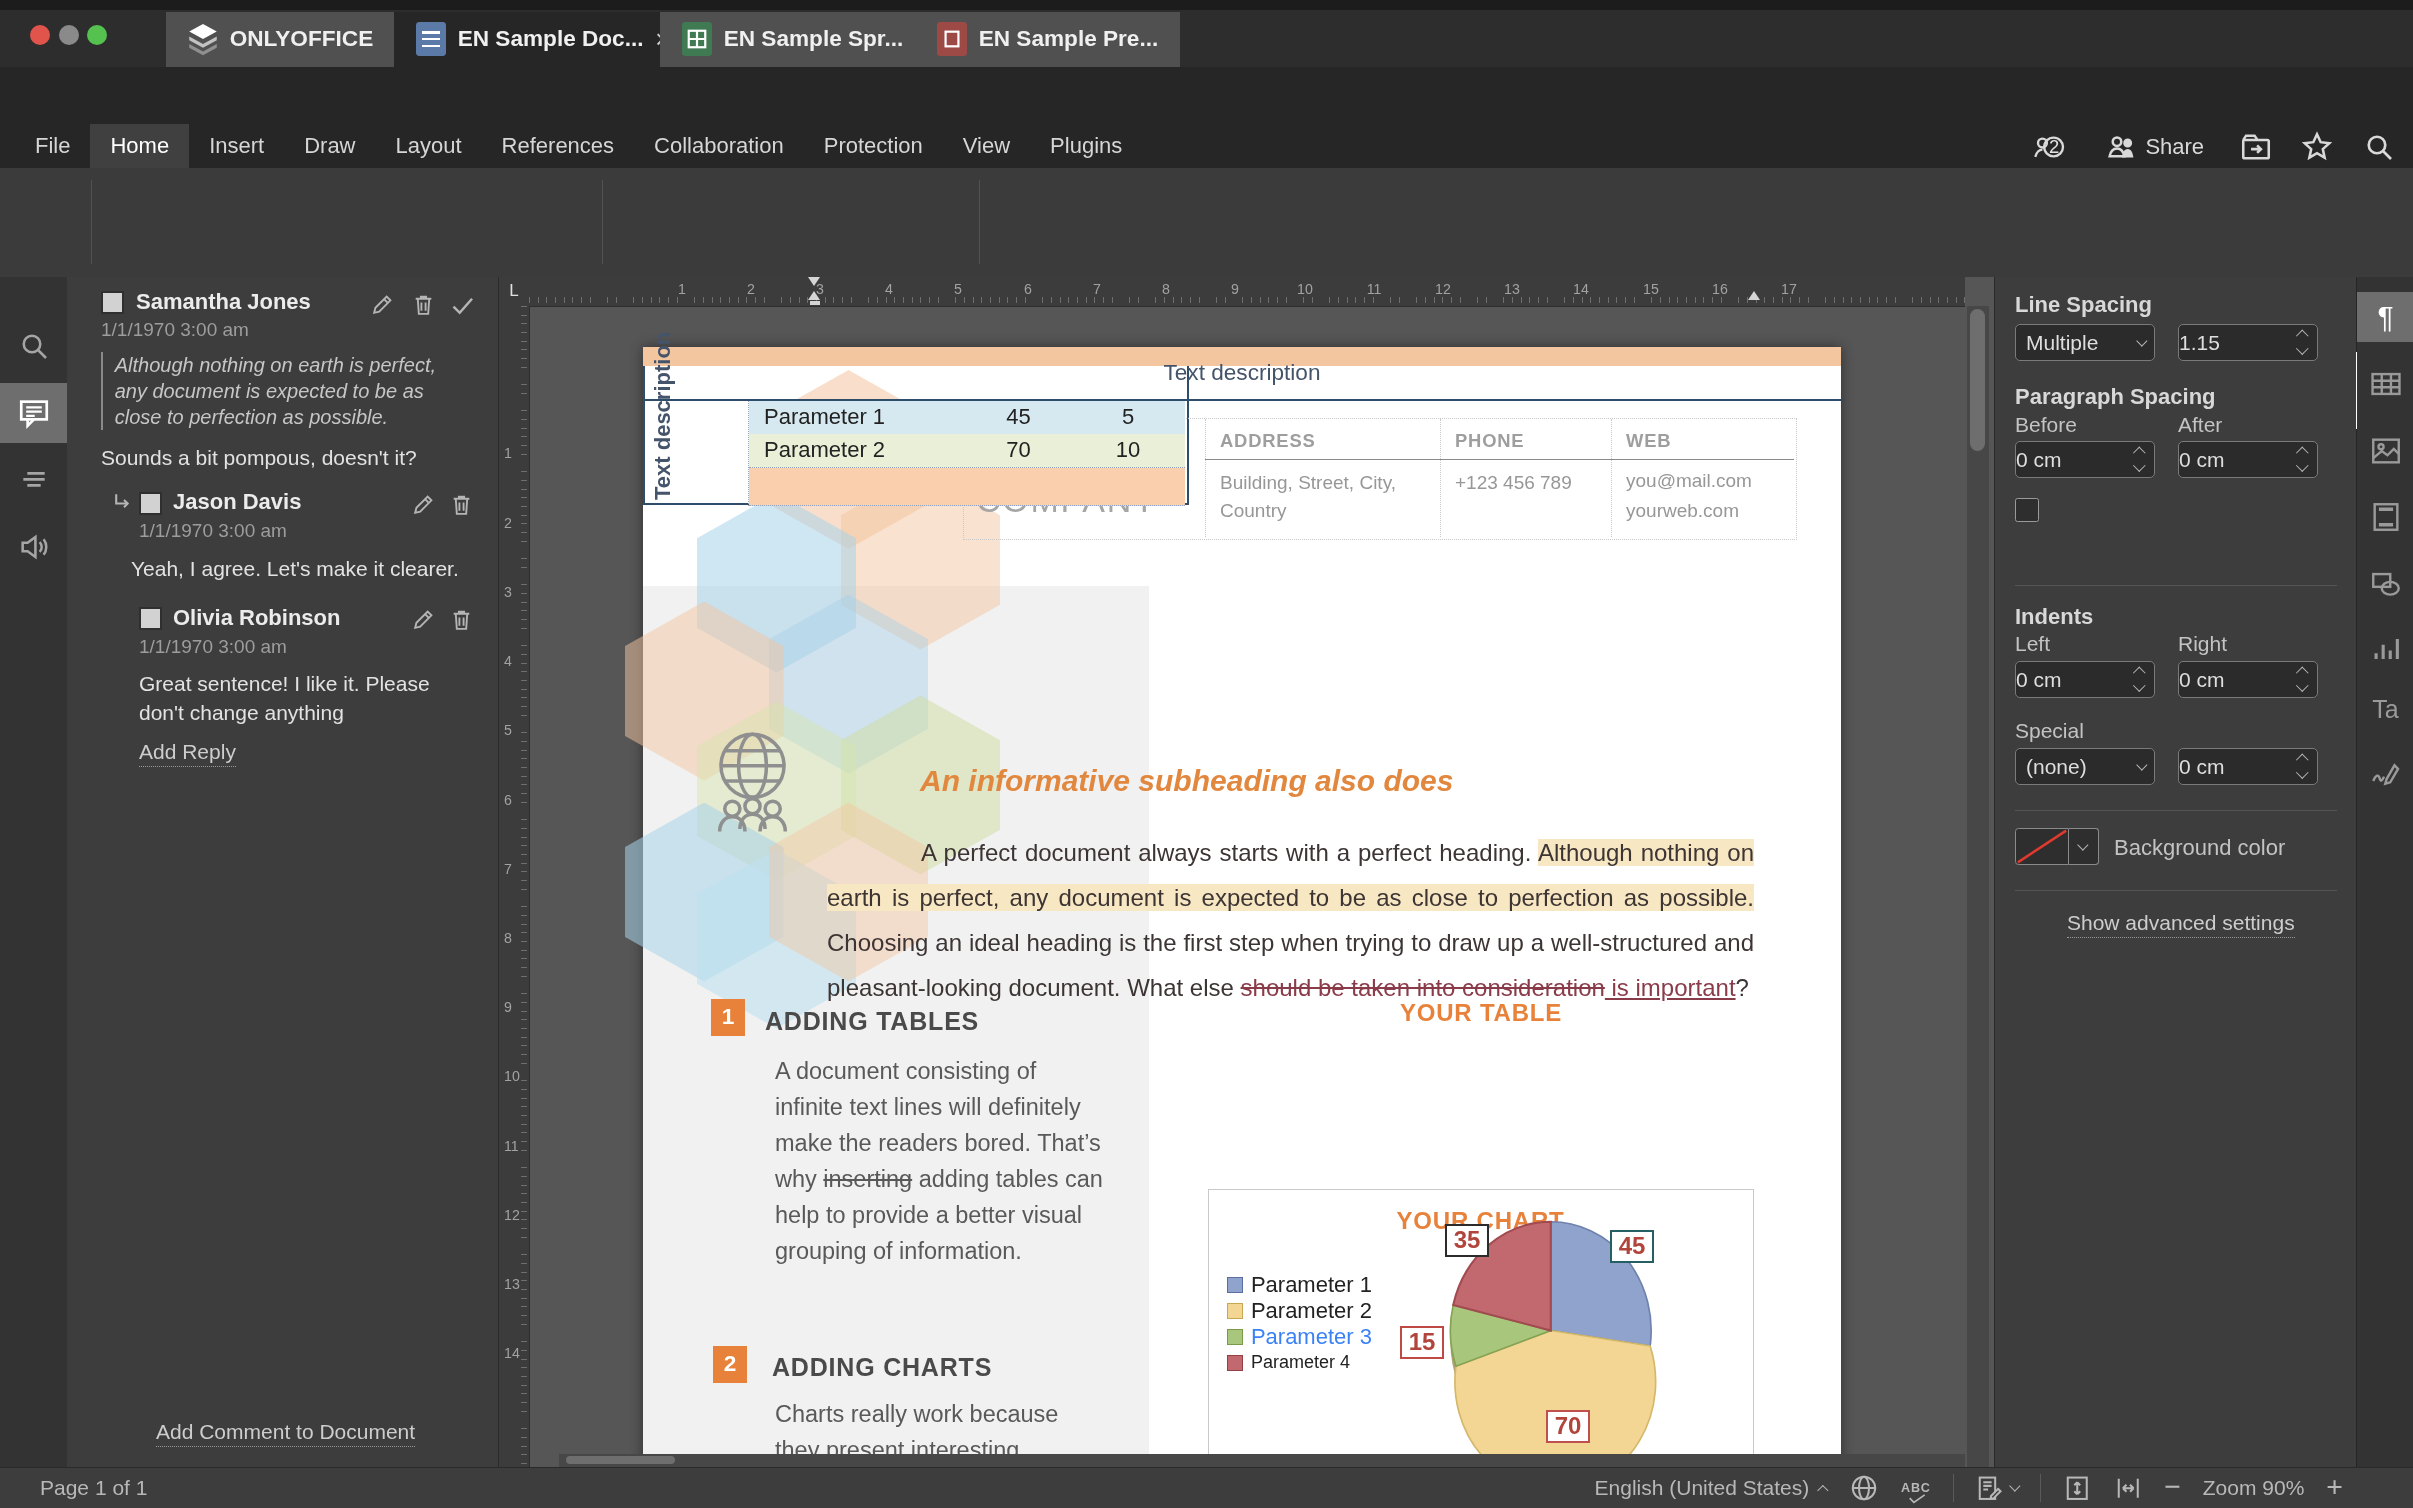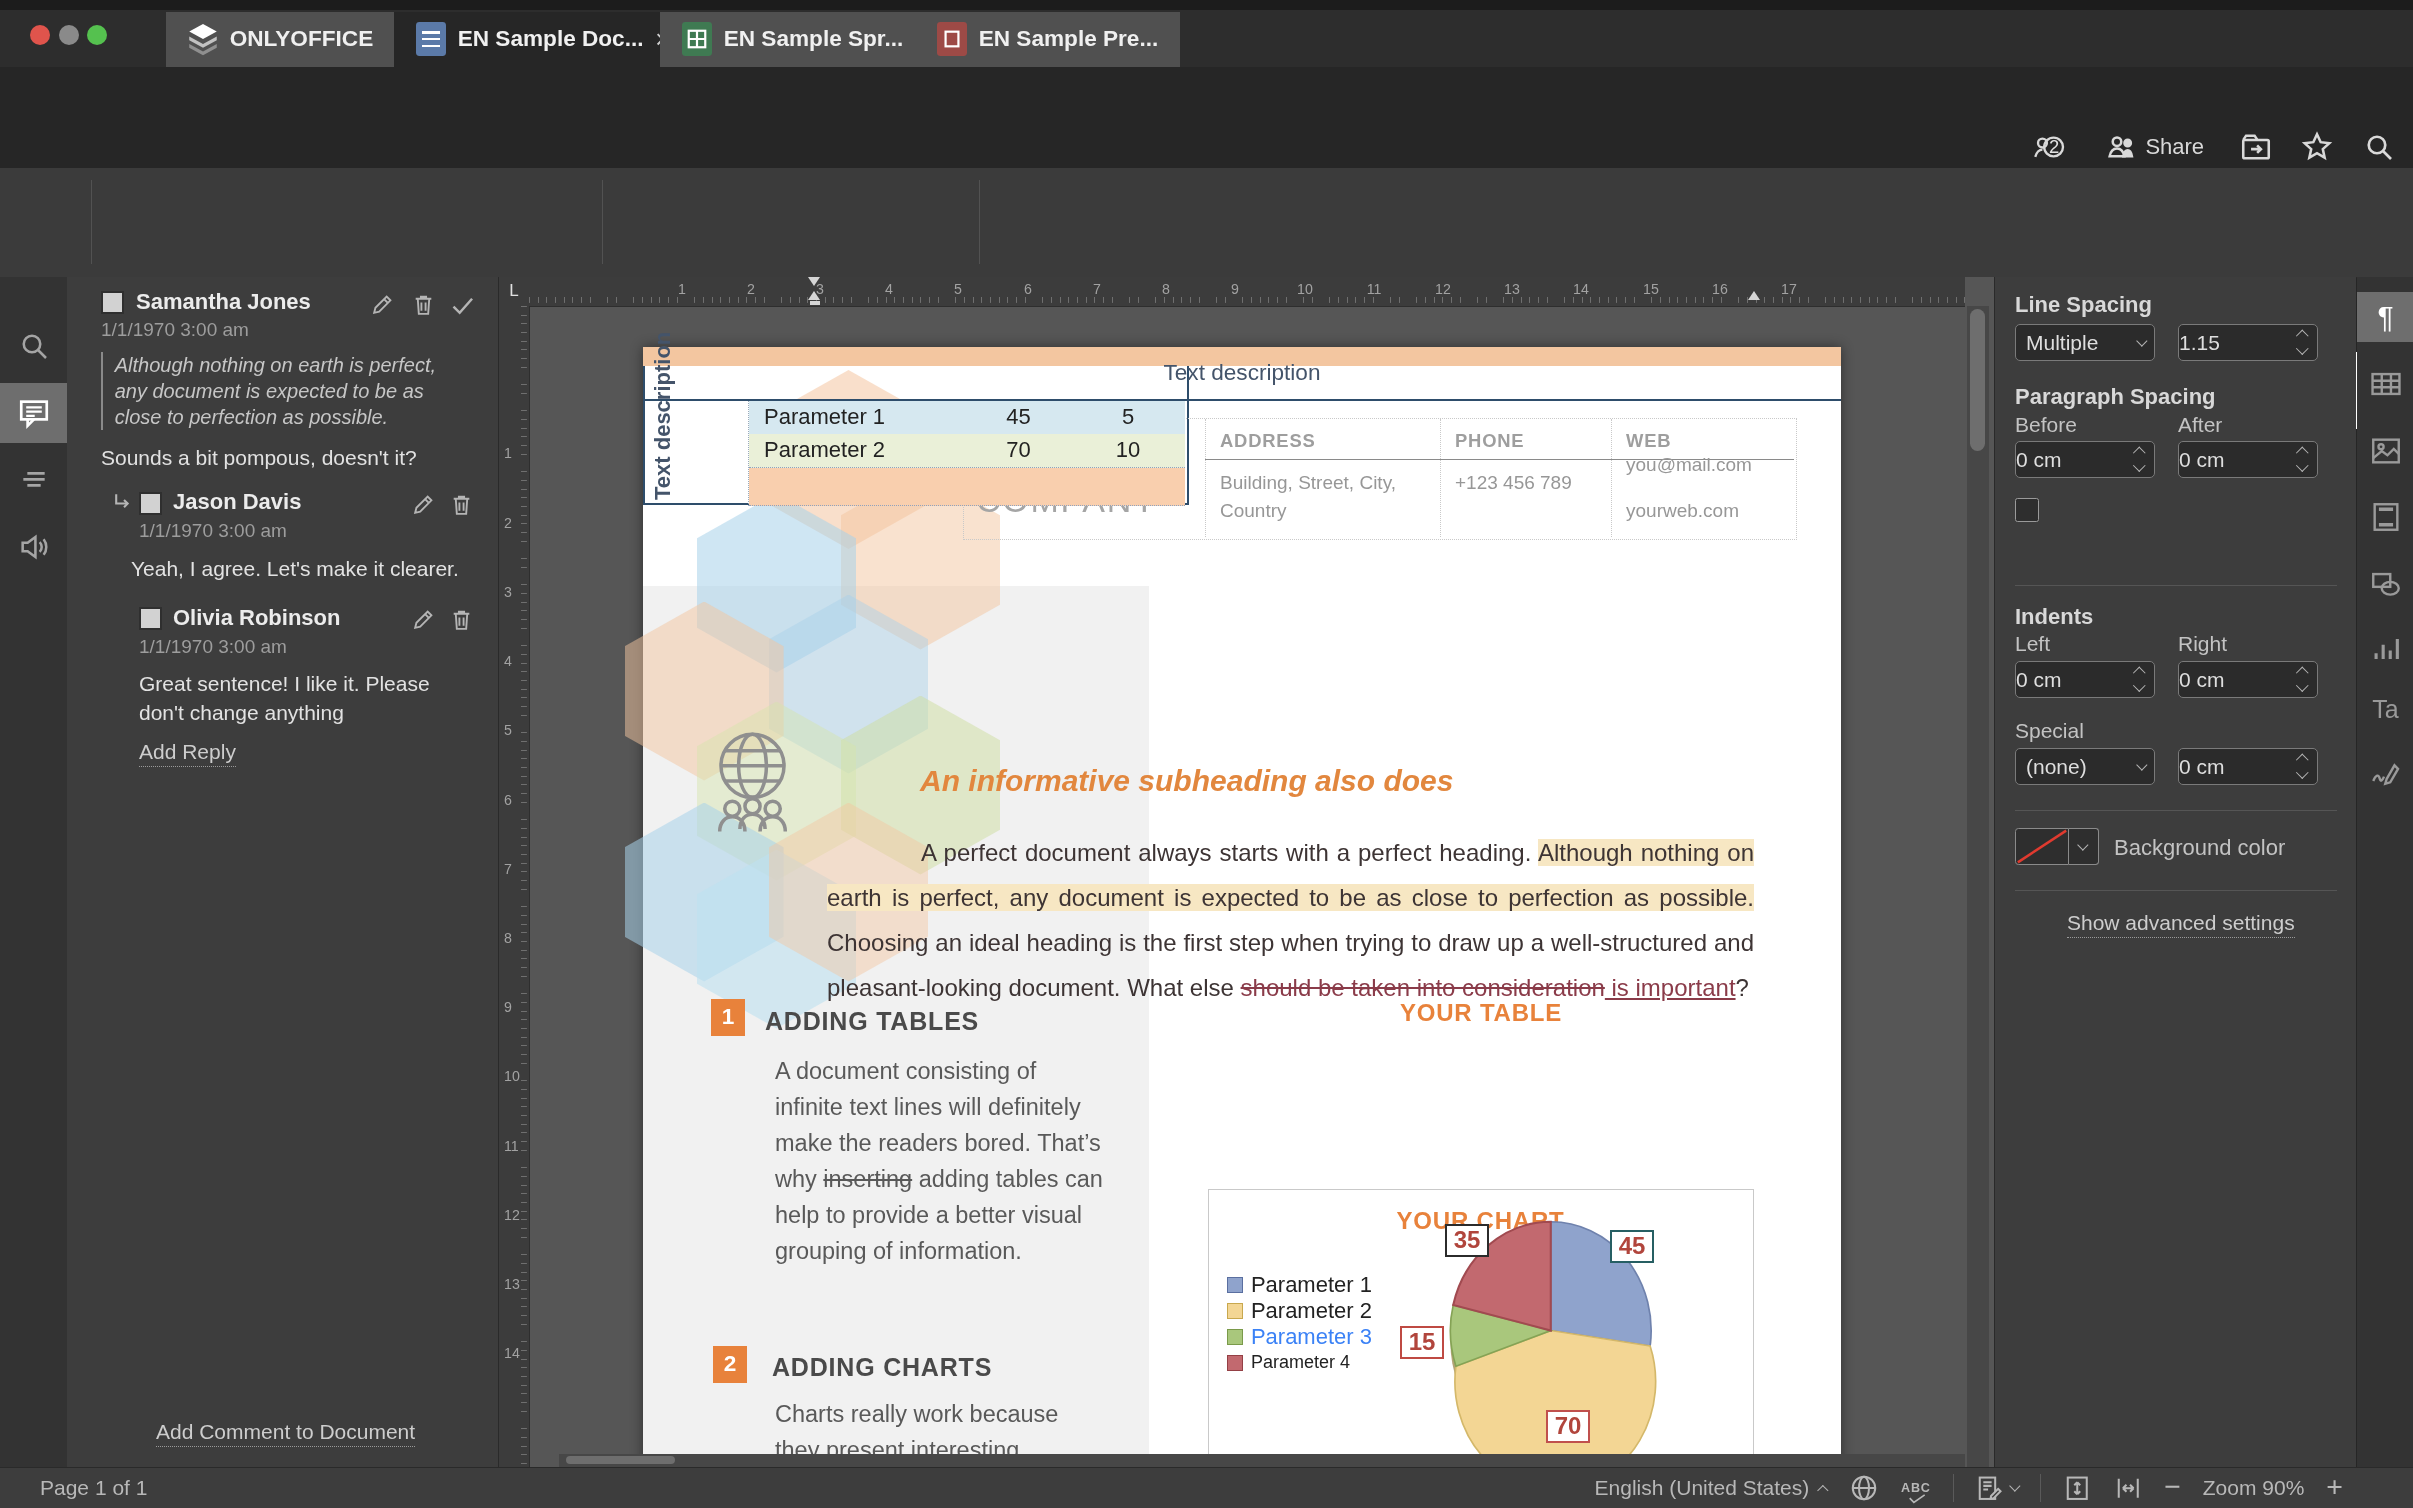--- a/index.html
+++ b/index.html
@@ -201,20 +201,32 @@
     </div>
     <div class="abs" style="left:2351px;top:70px;width:52px;height:52px;border-radius:50%;background:#c9c9c9;overflow:hidden">
       <svg width="52" height="52" viewBox="0 0 24 24" fill="none" stroke="#6f6f6f" stroke-width="1.8">
           <circle cx="12" cy="9" r="3.4"></circle>
           <path d="M3.5 22c1.5-5 4.8-7 8.5-7s7 2 8.5 7"></path>
         </svg>
     </div>
   </div>
 
   <div id="menubar" class="abs">
+    <div id="menuitems" class="abs">
+      <div class="mitem">File</div>
+      <div class="mitem active">Home</div>
+      <div class="mitem">Insert</div>
+      <div class="mitem">Draw</div>
+      <div class="mitem">Layout</div>
+      <div class="mitem">References</div>
+      <div class="mitem">Collaboration</div>
+      <div class="mitem">Protection</div>
+      <div class="mitem">View</div>
+      <div class="mitem">Plugins</div>
+    </div>
     <div class="mric abs" style="left:2032px">
       <svg width="34" height="34" viewBox="0 0 26 24" fill="none" stroke="currentColor" stroke-width="1.8">
           <circle cx="8" cy="9" r="3.4"></circle>
           <path d="M2.5 19.5c1.2-4 3.3-5.5 5.5-5.5"></path>
           <circle cx="16.5" cy="12" r="7.2"></circle>
         </svg>
       <span style="position:absolute;left:17px;top:8.4px;font-size:18.4px;color:#e2e2e2">2</span>
     </div>
     <div class="mric abs" style="left:2105px">
       <svg width="32" height="32" viewBox="0 0 24 24" fill="none" stroke="currentColor" stroke-width="1.9">
@@ -574,21 +586,21 @@
           <div class="codiv" style="left:241px"></div>
           <div class="codiv" style="left:476px"></div>
           <div class="codiv" style="left:647px"></div>
           <div class="colabel abs" style="left:256px;top:11.7px">ADDRESS</div>
           <div class="colabel abs" style="left:491px;top:11.7px">PHONE</div>
           <div class="colabel abs" style="left:662px;top:11.7px">WEB</div>
           <div class="abs" style="left:241px;top:40px;width:589px;height:1.7px;background:#8a8a8a"></div>
           <div class="coval abs" style="left:256px;top:50px">Building, Street, City,</div>
           <div class="coval abs" style="left:256px;top:78px">Country</div>
           <div class="coval abs" style="left:491px;top:50px">+123 456 789</div>
-          <div class="coval abs" style="left:662px;top:32px">you@mail.com</div>
+          <div class="coval abs" style="left:662px;top:48px">you@mail.com</div>
           <div class="coval abs" style="left:662px;top:78px">yourweb.com</div>
         </div>
 
         <div class="abs" style="left:59px;top:381px">
           <svg width="101" height="111" viewBox="0 0 40 44" fill="none" stroke="#8f8f8f" stroke-width="1.4">
               <circle cx="20" cy="15" r="12.5"></circle>
               <ellipse cx="20" cy="15" rx="5.5" ry="12.5"></ellipse>
               <path d="M7.5 15h25M9 9h22M9 21h22"></path>
               <circle cx="12" cy="32" r="3"></circle>
               <circle cx="20" cy="31" r="3"></circle>

